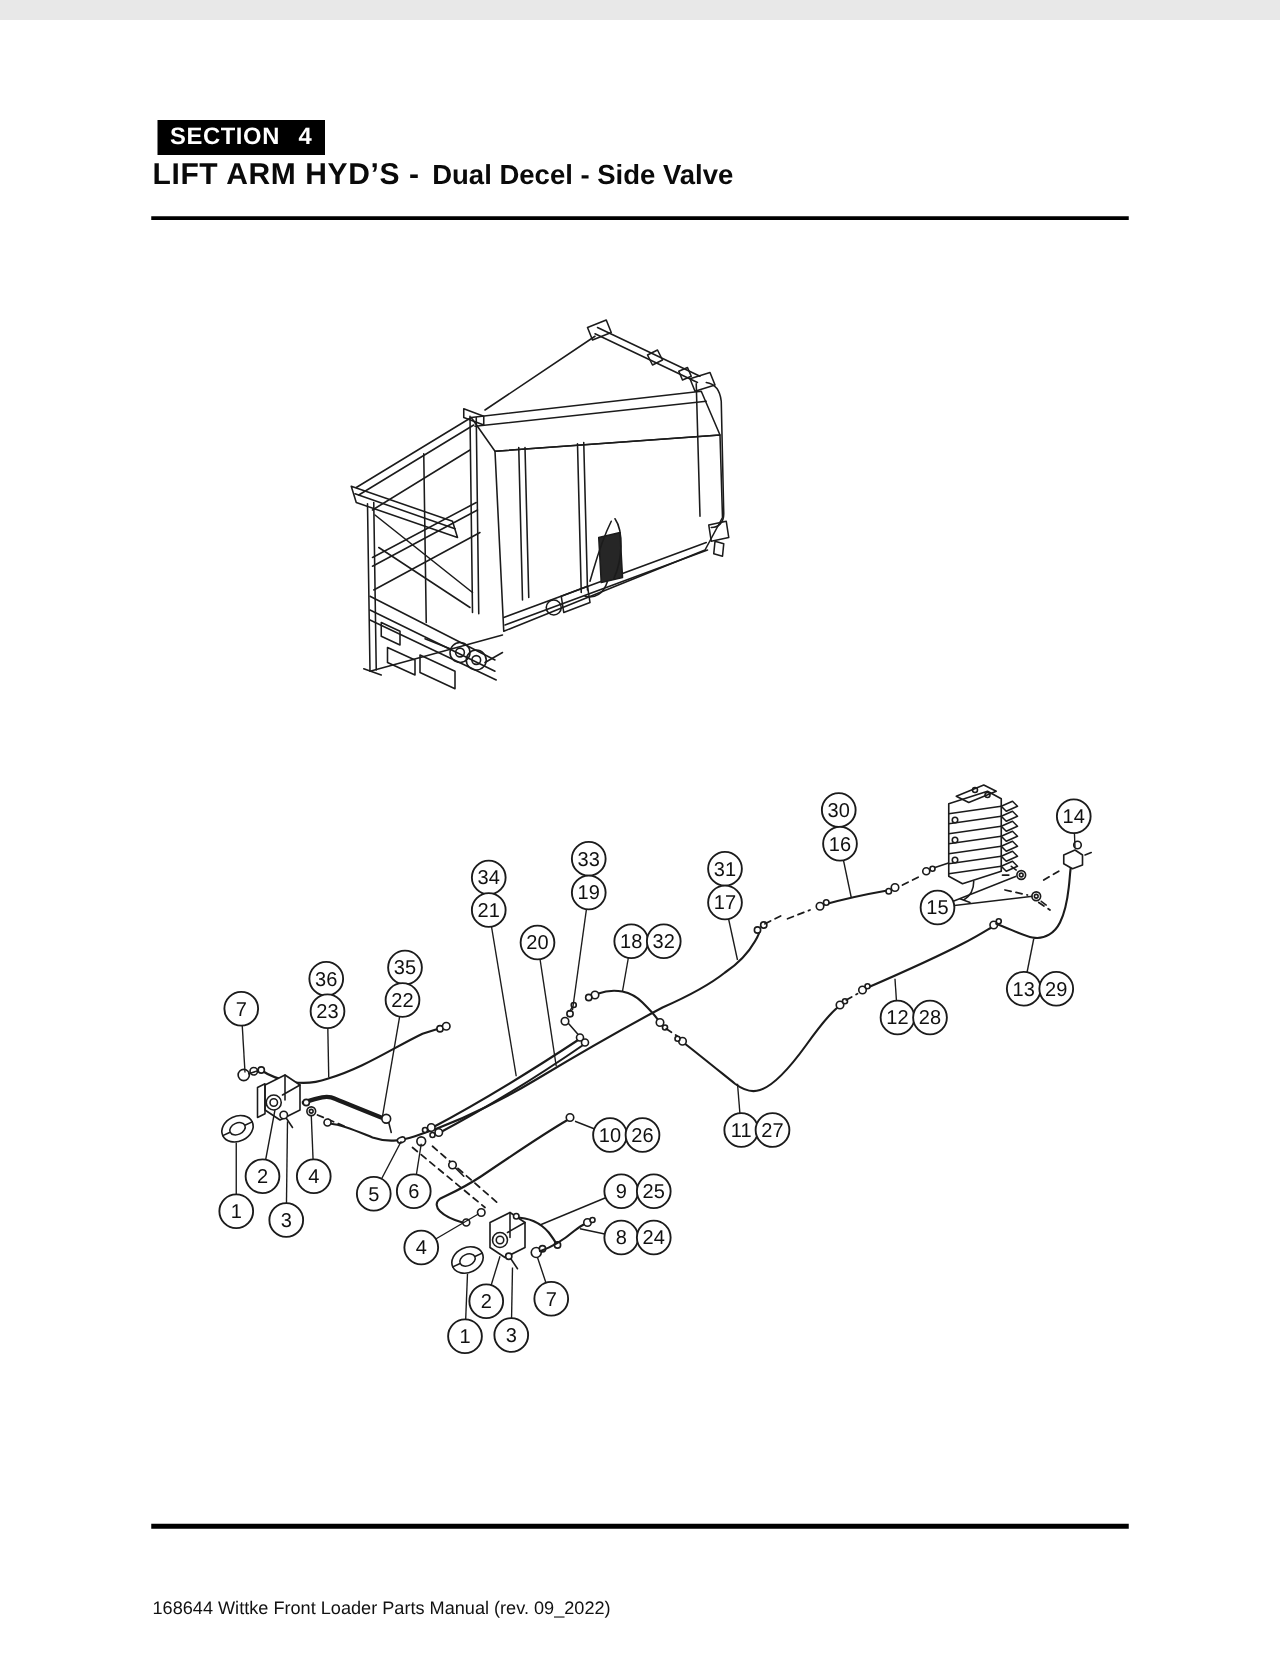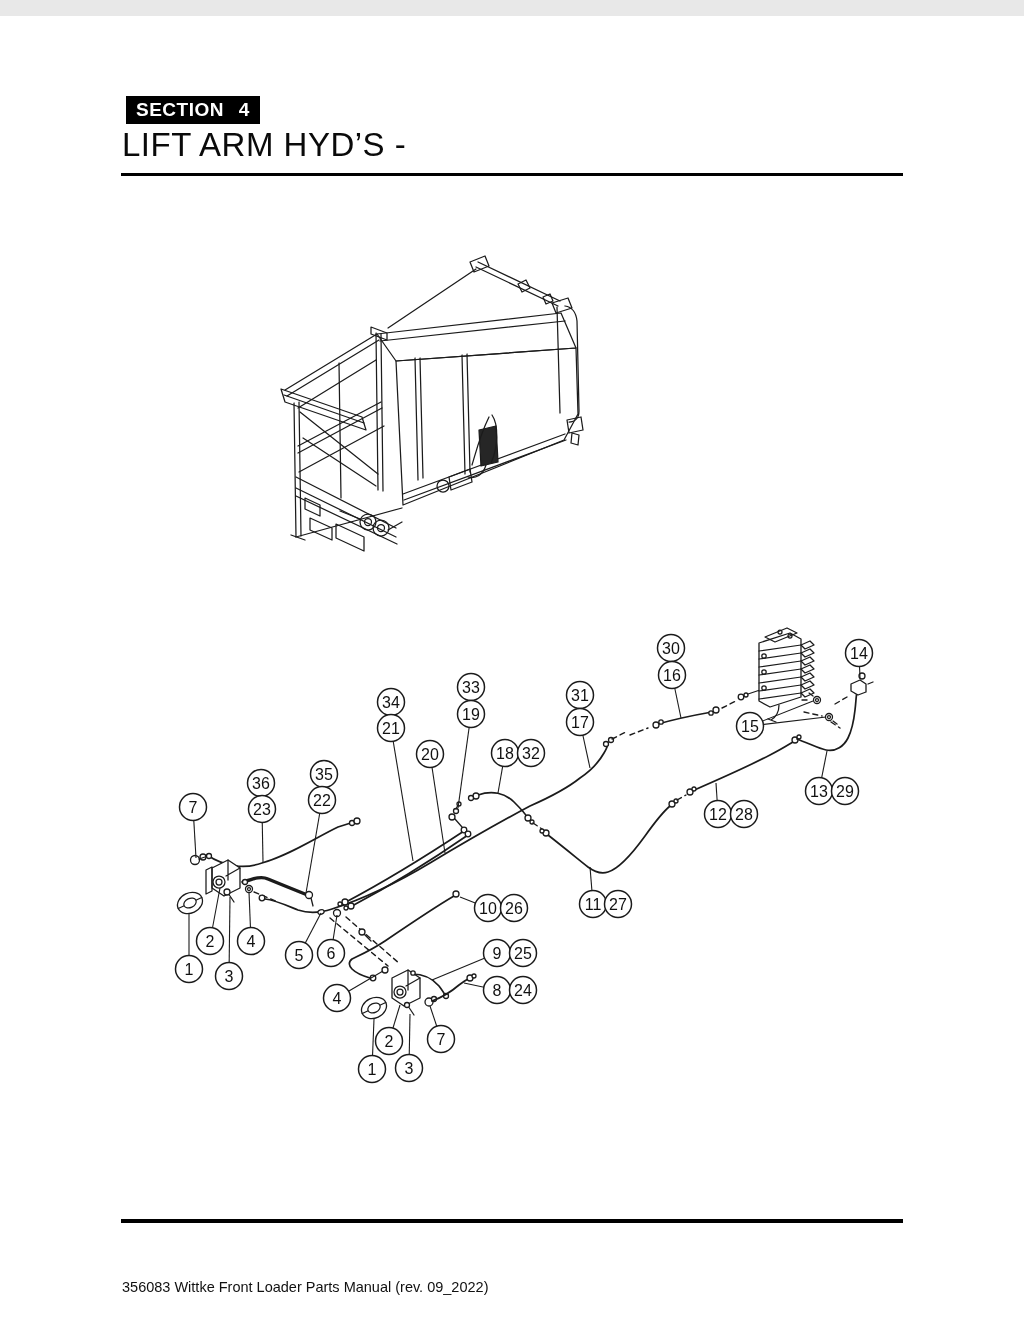--- a/index.html
+++ b/index.html
@@ -3,21 +3,21 @@
 <meta charset="utf-8">
 <style>
   html,body{margin:0;padding:0;background:#e8e8e8;}
   .page{position:relative;width:1024px;height:1326px;background:#ffffff;margin:16px auto;
         font-family:"Liberation Sans",sans-serif;overflow:hidden;}
   .section-badge{position:absolute;left:126px;top:80px;height:28px;line-height:28px;
         background:#000;color:#fff;font-weight:bold;font-size:19px;padding:0 10px;
         word-spacing:9px;letter-spacing:.5px;}
   .title-row{position:absolute;left:122px;top:110px;display:flex;align-items:baseline;gap:10px;
         color:#0a0a0a;white-space:nowrap;}
-  .title-main{font-size:33px;font-weight:normal;letter-spacing:.5px;}
+  .title-main{font-size:24px;font-weight:bold;letter-spacing:.5px;}
   .title-sub{font-size:22px;font-weight:bold;}
   .rule-top{position:absolute;left:121px;top:157px;width:782px;height:3px;background:#000;}
   .rule-bottom{position:absolute;left:121px;top:1203px;width:782px;height:4px;background:#000;}
   .footer-text{position:absolute;left:122px;top:1263px;font-size:14.5px;color:#111;}
   .page-number{position:absolute;left:504px;top:1310px;font-size:14.5px;color:#111;}
   svg.diagram{position:absolute;left:0;top:0;}
   
   .art path,.art line,.art circle,.art ellipse,.art polyline{fill:none;stroke:#1b1b1b;
         stroke-width:1.25;stroke-linecap:round;stroke-linejoin:round;}
   .art .hose{stroke-width:1.7;}
@@ -30,20 +30,21 @@
   .co-text{font:16px "Liberation Sans",sans-serif;fill:#111;text-anchor:middle;}
 </style>
 </head>
 <body>
 
 <div class="page">
 
   <div class="section-badge">SECTION 4</div>
   <div class="title-row">
     <span class="title-main">LIFT ARM HYD’S -</span>
+    <span class="title-sub">Dual Decel - Side Valve</span>
   </div>
   <div class="rule-top"></div>
 
   <svg class="diagram" width="1024" height="1326" viewBox="0 0 1024 1326">
 
     <g class="art">
 
       <path d="M281,373 L362,401 L366,414 L285,386 Z"></path>
       <path d="M284,379 L364,407"></path>
 
@@ -463,15 +464,15 @@
           <text x="372" y="1053" dy="0.35em" class="co-text">1</text>
         </g>
         <g>
           <circle cx="409" cy="1052" r="13.5" class="co-circle"></circle>
           <text x="409" y="1052" dy="0.35em" class="co-text">3</text>
         </g>
       </g>
   </svg>
 
   <div class="rule-bottom"></div>
-  <div class="footer-text">356083 Wittke Front Loader Parts Manual (rev. 09_2022)</div>
+  <div class="footer-text">168644 Wittke Front Loader Parts Manual (rev. 09_2022)</div>
   <div class="page-number">90</div>
 </div>
 
 </body></html>

